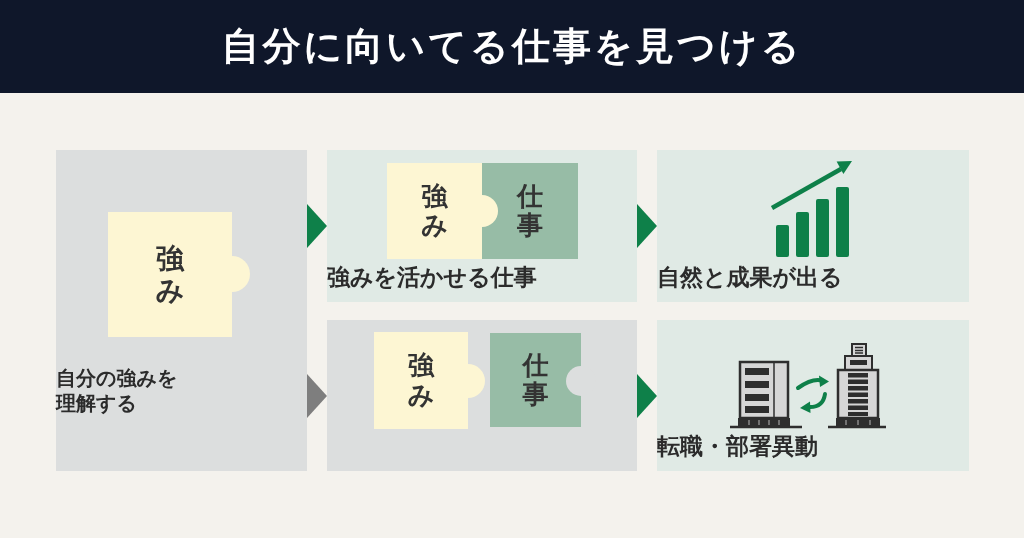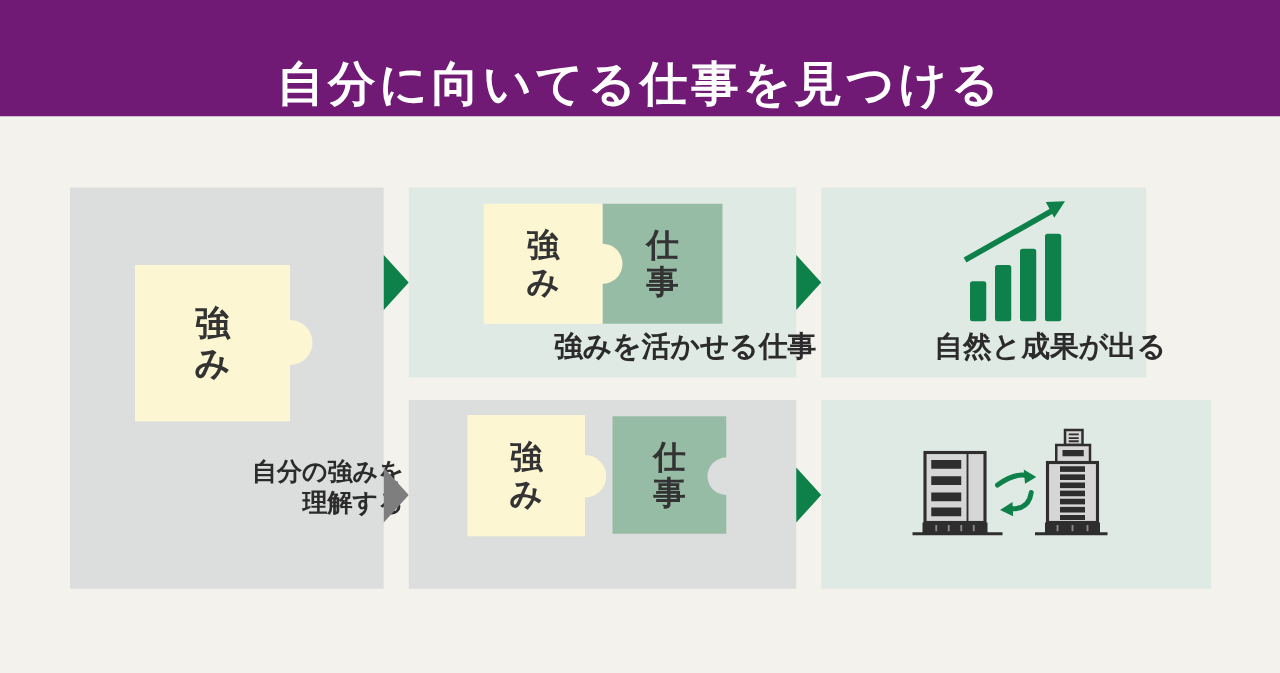--- a/index.html
+++ b/index.html
@@ -7,54 +7,54 @@
     width:1024px;height:538px;overflow:hidden;
     background:#f4f2ed;
     font-family:"Liberation Sans","DejaVu Sans",sans-serif;
     color:#2b2b2b;
   }
   .canvas{position:relative;width:1024px;height:538px;}
 
   
   .header{
     position:absolute;left:0;top:0;width:1024px;height:93px;
-    background:#701a75;display:flex;align-items:flex-end;justify-content:center;
+    background:#0f172a;display:flex;align-items:center;justify-content:center;
   }
   .header h1{
     margin:0;color:#ffffff;font-size:38px;font-weight:bold;letter-spacing:3px;
   }
 
   
   .box{position:absolute;box-sizing:border-box;}
   .gray-box{background:#dcdede;}
   .mint-box{background:#e0eae5;}
 
   #left-box{left:56px;top:150px;width:251px;height:321px;}
   #top-middle-box{left:327px;top:150px;width:310px;height:152px;}
   #bottom-middle-box{left:327px;top:320px;width:310px;height:151px;}
-  #top-right-box{left:657px;top:150px;width:260px;height:152px;}
+  #top-right-box{left:657px;top:150px;width:312px;height:152px;}
   #bottom-right-box{left:657px;top:320px;width:312px;height:151px;}
 
   
   .pz{position:absolute;display:flex;align-items:center;justify-content:center;}
   .pz-yellow{background:#fdf6d3;}
   .pz-green{background:#97bca6;}
   .knob{position:absolute;border-radius:50%;}
   .knob-yellow{background:#fdf6d3;}
   .knob-gray{background:#dcdede;}
 
   .vtext{
     white-space:pre-line;text-align:center;
     font-weight:bold;color:#333333;font-size:26px;line-height:1.12;
   }
 
   
   .caption{
-    position:absolute;left:0;width:100%;text-align:right;
-    font-weight:bold;color:#2b2b2b;white-space:pre-line;margin-left:16px;
+    position:absolute;left:0;width:100%;text-align:left;
+    font-weight:bold;color:#2b2b2b;white-space:pre-line;
   }
   .caption-row{bottom:9px;font-size:23px;}
   .caption-left{top:216px;font-size:20px;line-height:1.25;}
 
   
   .tri{position:absolute;width:0;height:0;
     border-top:22px solid transparent;border-bottom:22px solid transparent;}
   .tri-green{border-left:20px solid #0e8049;}
   .tri-gray{border-left:20px solid #7e7e7e;}
   #arrow-1{left:307px;top:204px;}
@@ -162,15 +162,16 @@
       <rect x="108" y="76" width="44" height="9" fill="#2e2e2e"></rect>
       <line x1="118" y1="78" x2="118" y2="83" stroke="#8a8a8a" stroke-width="1.5"></line>
       <line x1="130" y1="78" x2="130" y2="83" stroke="#8a8a8a" stroke-width="1.5"></line>
       <line x1="142" y1="78" x2="142" y2="83" stroke="#8a8a8a" stroke-width="1.5"></line>
 
       <path d="M70 46 Q 84 36 94 38.5" stroke="#0e8049" stroke-width="4" fill="none" stroke-linecap="round"></path>
       <polygon points="101,39.5 91,33.5 92,45" fill="#0e8049"></polygon>
       <path d="M97 52 Q 95 66 80 65" stroke="#0e8049" stroke-width="4" fill="none" stroke-linecap="round"></path>
       <polygon points="72,66 82,59.5 82.5,71" fill="#0e8049"></polygon>
     </svg>
+    <div class="caption caption-row">転職・部署異動</div>
   </div>
 
 </div>
 
 </body></html>

